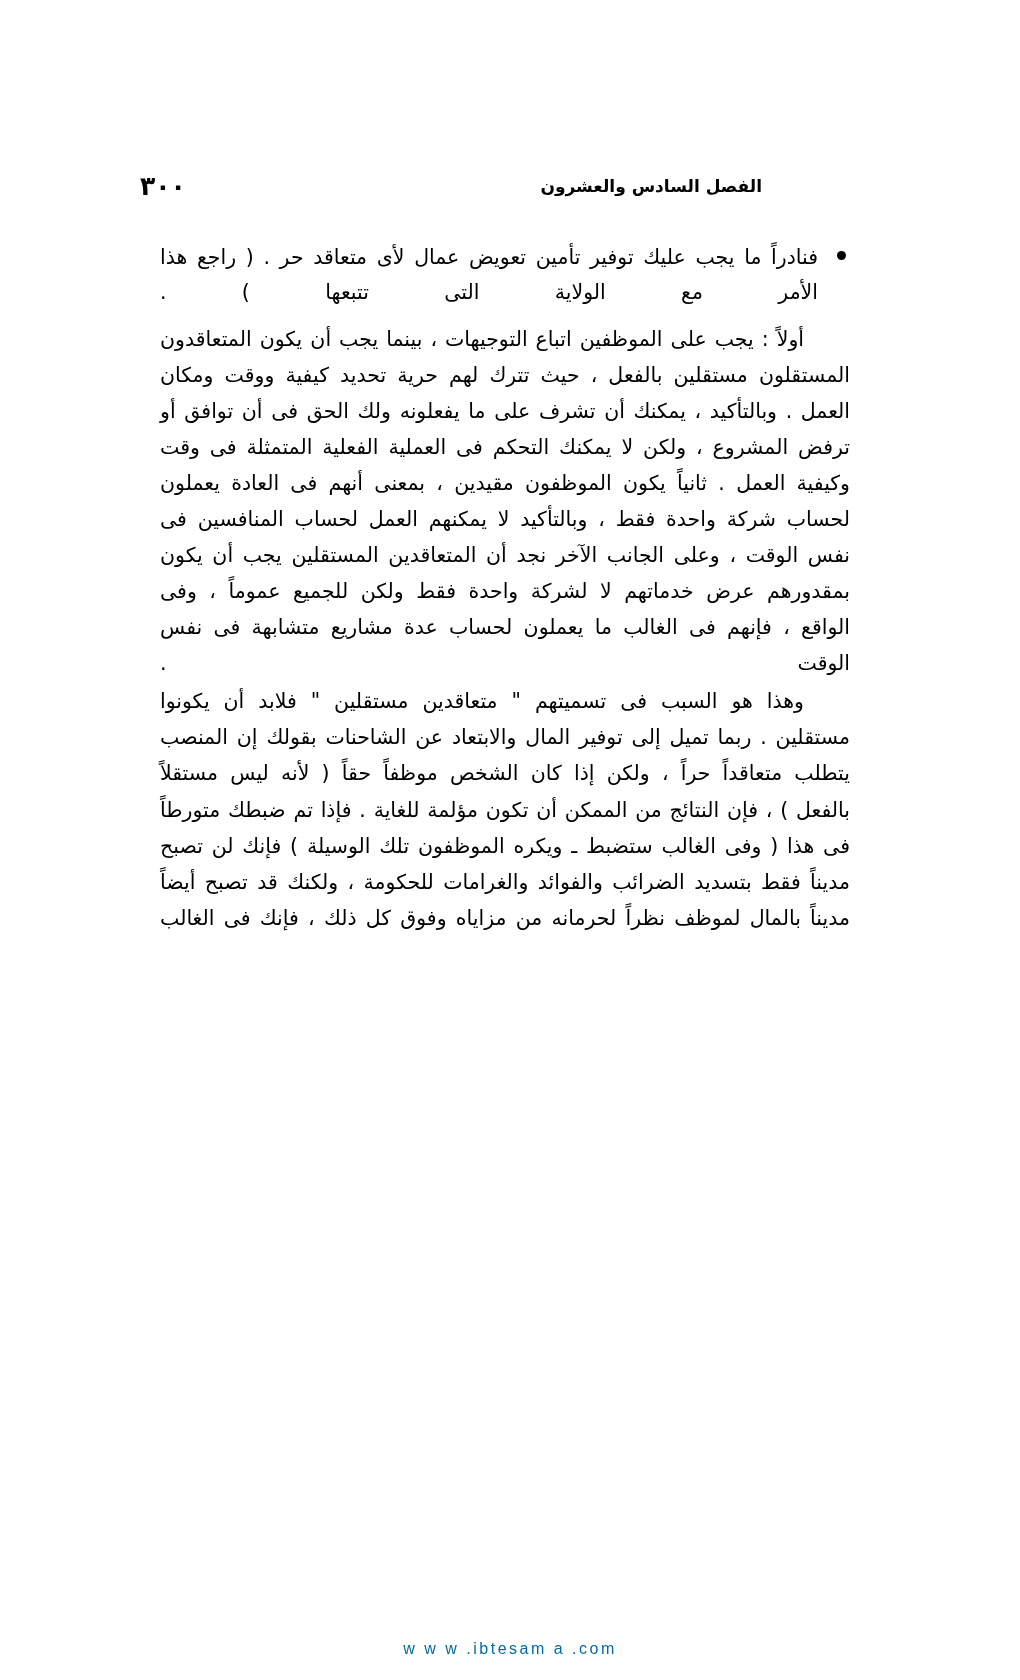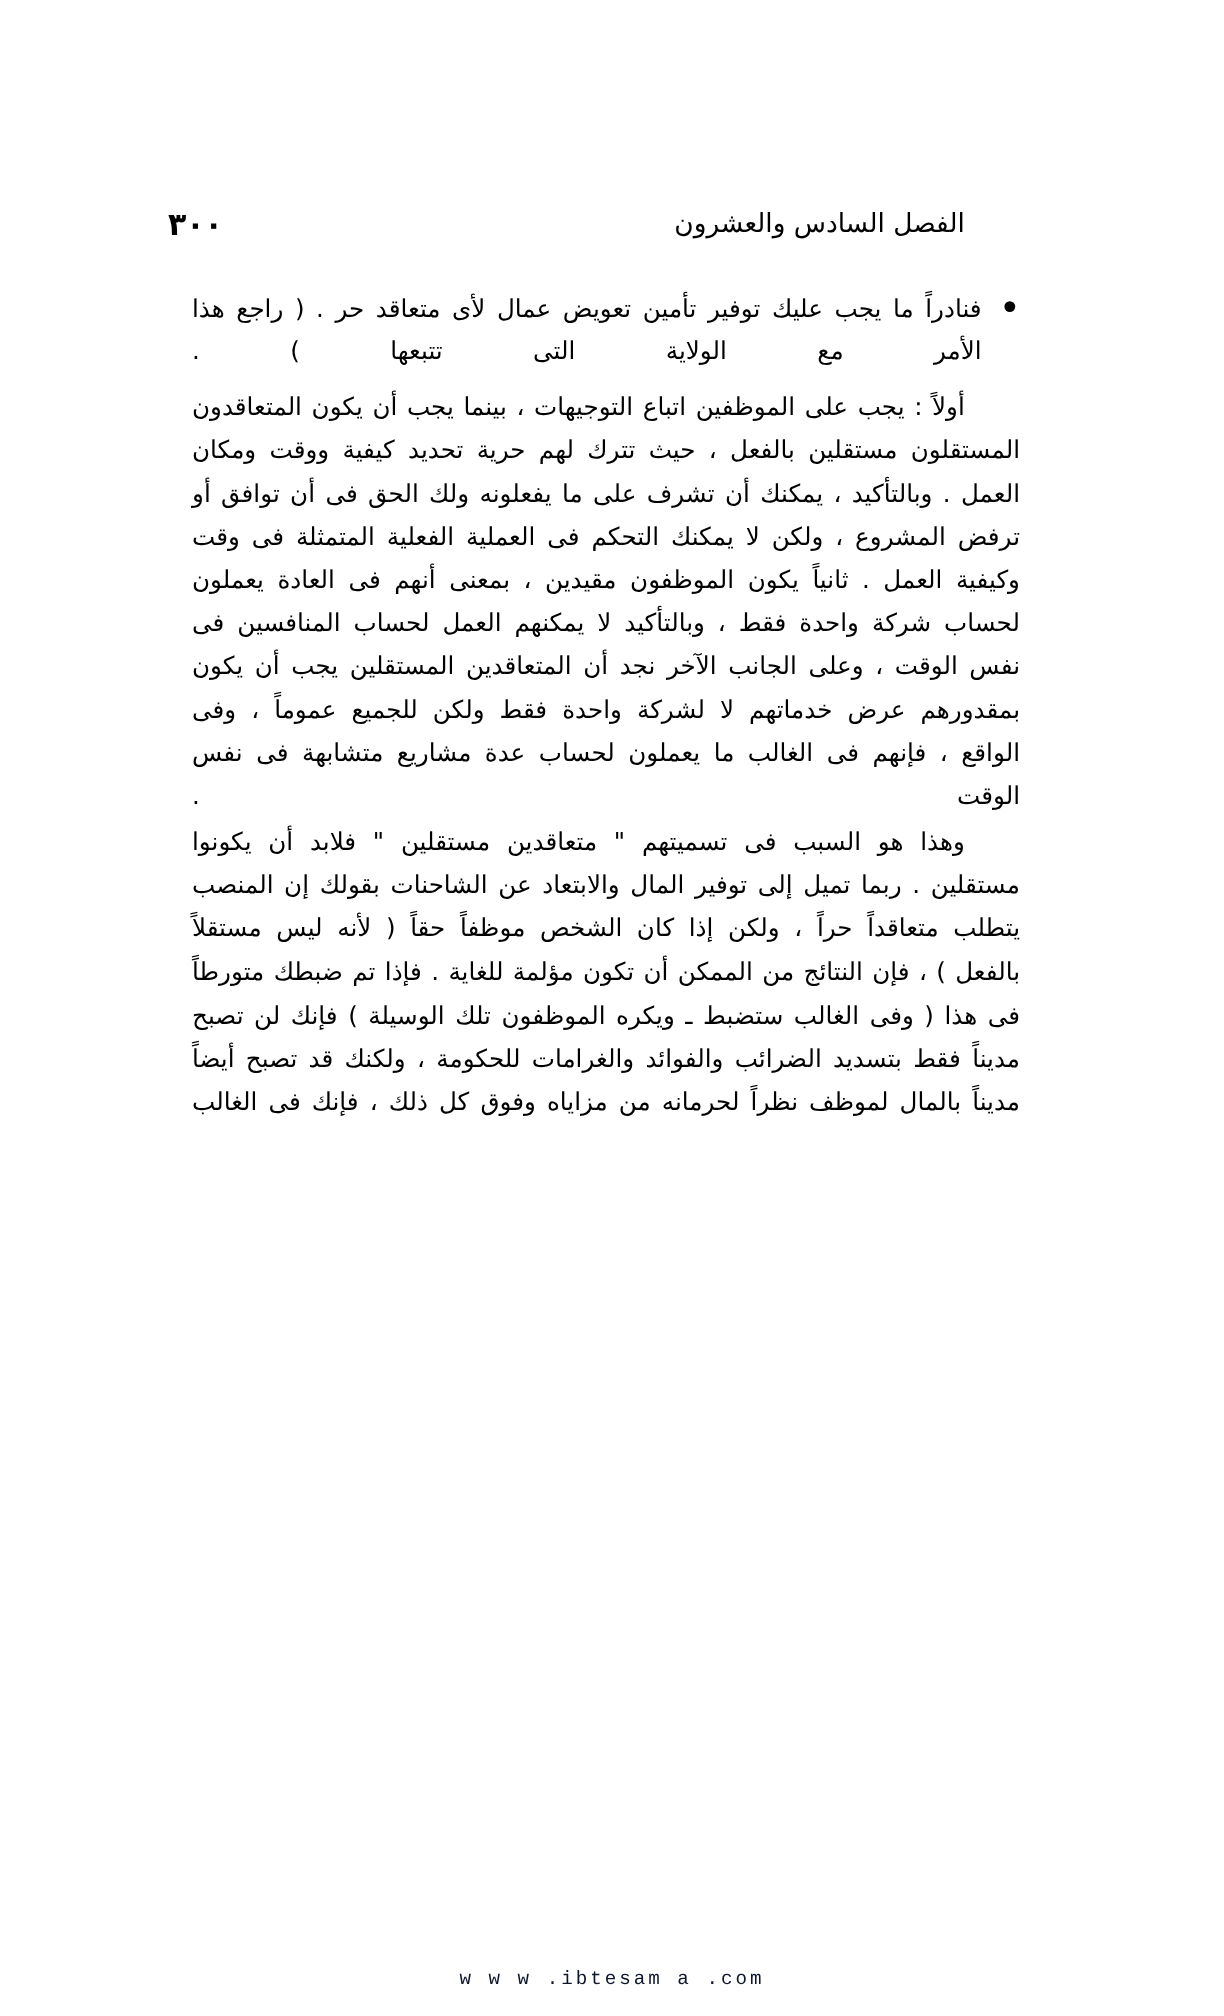--- a/index.html
+++ b/index.html
@@ -38,25 +38,25 @@
   }
   .page-number {
     font-size: 25px;
     font-weight: bold;
     letter-spacing: 2px;
     direction: rtl;
     white-space: nowrap;
     transform: scaleY(1.05);
   }
   .chapter-title {
-    font-size: 22px;
-    font-weight: normal;
+    font-size: 17px;
+    font-weight: bold;
     direction: rtl;
     white-space: nowrap;
-    margin-right: 76px;
+    margin-right: 118px;
     letter-spacing: 0px;
   }
   .head-spacer { flex: 1 1 auto; }
 
   
   .content {
     position: absolute;
     top: 240px;
     left: 140px;
     width: 690px;
@@ -113,24 +113,24 @@
   }
 
   
   .watermark {
     position: absolute;
     bottom: 22px;
     left: 0;
     width: 100%;
     text-align: center;
     direction: ltr;
-    font-family: Liberation Mono, monospace;
+    font-family: Liberation Sans, sans-serif;
     font-size: 16px;
     letter-spacing: 2.5px;
-    color: #0f172a;
+    color: #0369a1;
     white-space: pre;
   }
 </style>
 </head>
 <body>
 
 <div class="page">
 
   <div class="running-head">
     <span class="page-number">٣٠٠</span>

